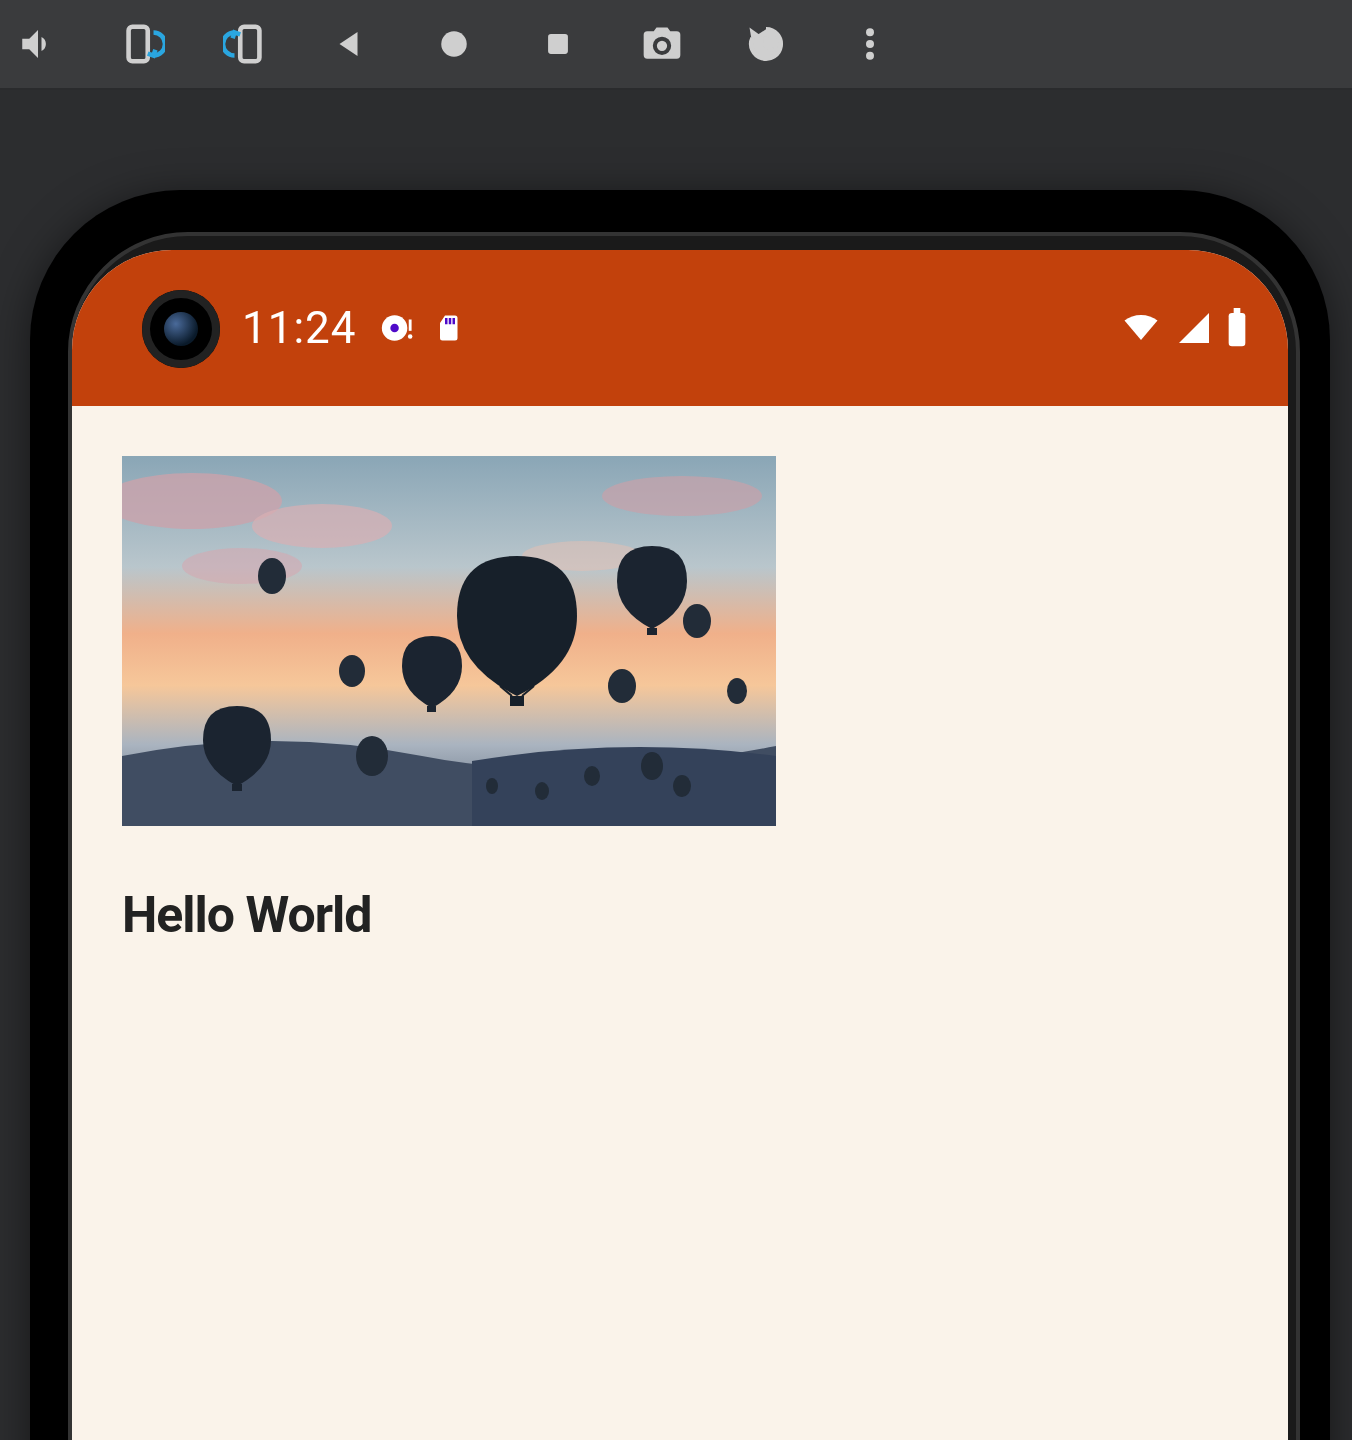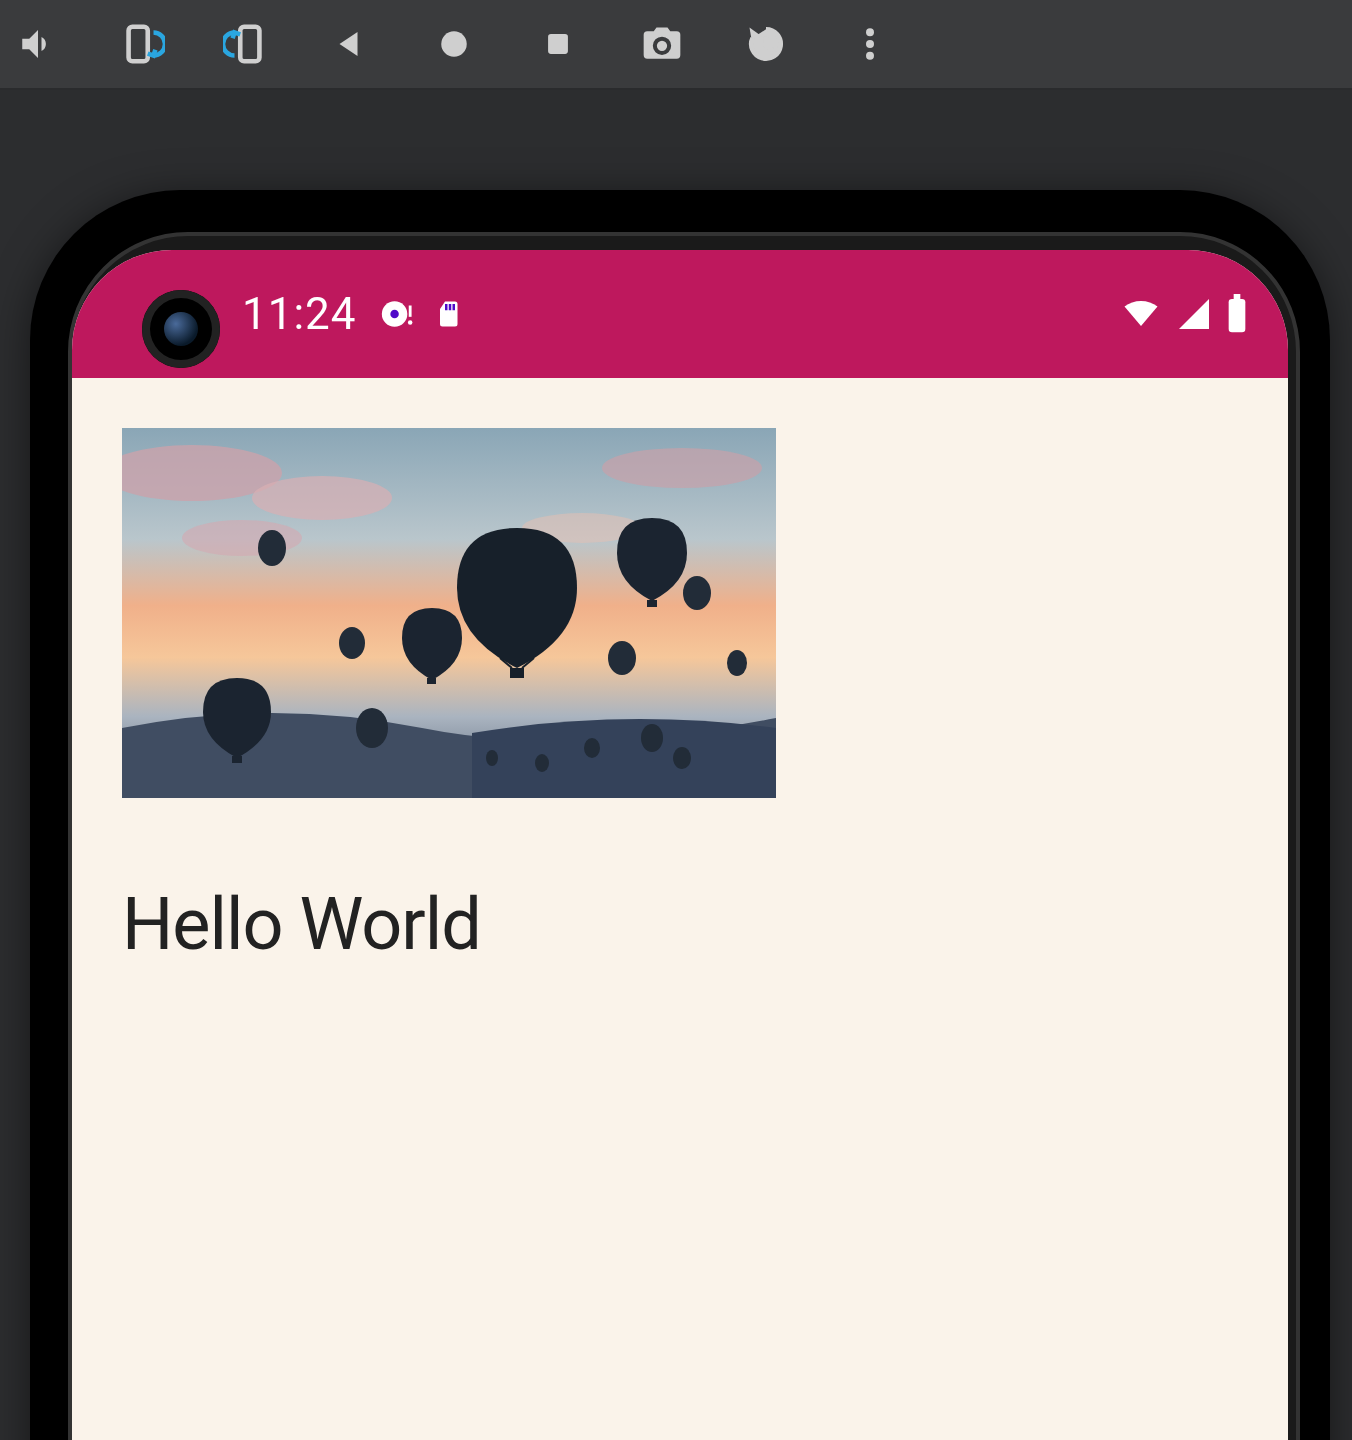--- a/index.html
+++ b/index.html
@@ -4,30 +4,30 @@
 <style>
   html,body{margin:0;padding:0;width:1352px;height:1440px;background:#2c2d2f;font-family:-apple-system,BlinkMacSystemFont,"Segoe UI",Roboto,Helvetica,Arial,sans-serif;overflow:hidden;}
   .emu-toolbar{height:88px;background:#3a3b3d;display:flex;align-items:center;gap:56px;padding-left:14px;border-bottom:2px solid #2a2b2d;}
   .emu-toolbar .tb-btn{width:48px;height:48px;display:flex;align-items:center;justify-content:center;color:#cfcfcf;cursor:pointer;}
   .emu-toolbar .tb-btn svg{display:block;}
   .tb-btn.active svg{color:#2aa6e0;}
   .device-wrap{position:relative;width:1352px;height:1352px;}
   .frame-outer{position:absolute;left:30px;top:100px;width:1300px;height:1340px;border-radius:150px 150px 0 0;background:#000;box-shadow:0 6px 40px rgba(0,0,0,.5);}
   .frame-inner{position:absolute;left:68px;top:142px;width:1224px;height:1298px;border-radius:120px 120px 0 0;background:#1a1a1a;border:4px solid #333;}
   .screen{position:absolute;left:72px;top:160px;width:1216px;height:1280px;border-radius:100px 100px 0 0;overflow:hidden;background:#faf3ea;}
-  .status-bar{height:128px;background:#be185d;display:flex;align-items:center;justify-content:space-between;padding:0 40px 0 170px;color:#fff;position:relative;}
+  .status-bar{height:156px;background:#c2410c;display:flex;align-items:center;justify-content:space-between;padding:0 40px 0 170px;color:#fff;position:relative;}
   .camera{position:absolute;width:78px;height:78px;left:70px;top:40px;border-radius:50%;background:#000;box-shadow:0 0 0 8px #222 inset;}
   .camera::after{content:"";position:absolute;left:22px;top:22px;width:34px;height:34px;border-radius:50%;background:radial-gradient(circle at 35% 35%,#4a6a9a 0%,#0a1a2a 70%);}
   .status-left{display:flex;align-items:center;gap:22px;}
   .status-time{font-size:44px;font-weight:400;letter-spacing:1px;}
   .status-right{display:flex;align-items:center;gap:14px;}
   .content{padding:50px 50px;}
   .hero-img{width:654px;height:370px;background:#888;overflow:hidden;}
   .hero-img svg{display:block;}
-  .headline{margin-top:84px;font-size:72px;font-weight:400;color:#222;letter-spacing:-1px;}
+  .headline{margin-top:60px;font-size:50px;font-weight:700;color:#222;letter-spacing:-1px;}
   .ic{fill:currentColor;}
 </style>
 </head>
 <body>
 
 <div class="emu-toolbar">
   <div class="tb-btn">
     <svg width="42" height="42" viewBox="0 0 24 24">
         <path class="ic" d="M3 9v6h4l5 5V4L7 9H3zm13.5 3a4.5 4.5 0 0 0-2.5-4v8a4.5 4.5 0 0 0 2.5-4z"></path>
       </svg>

